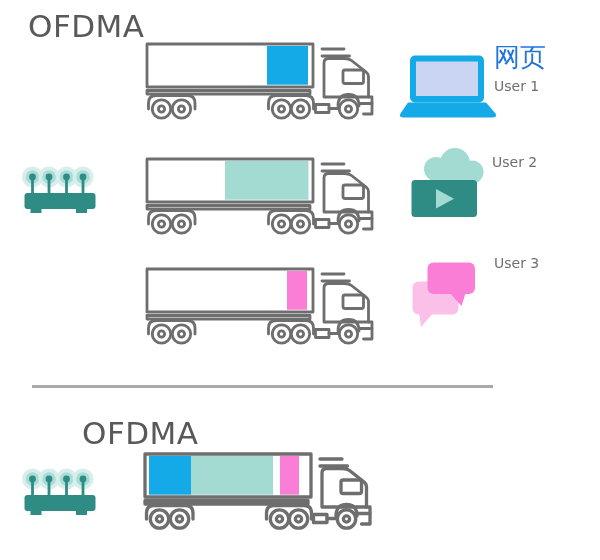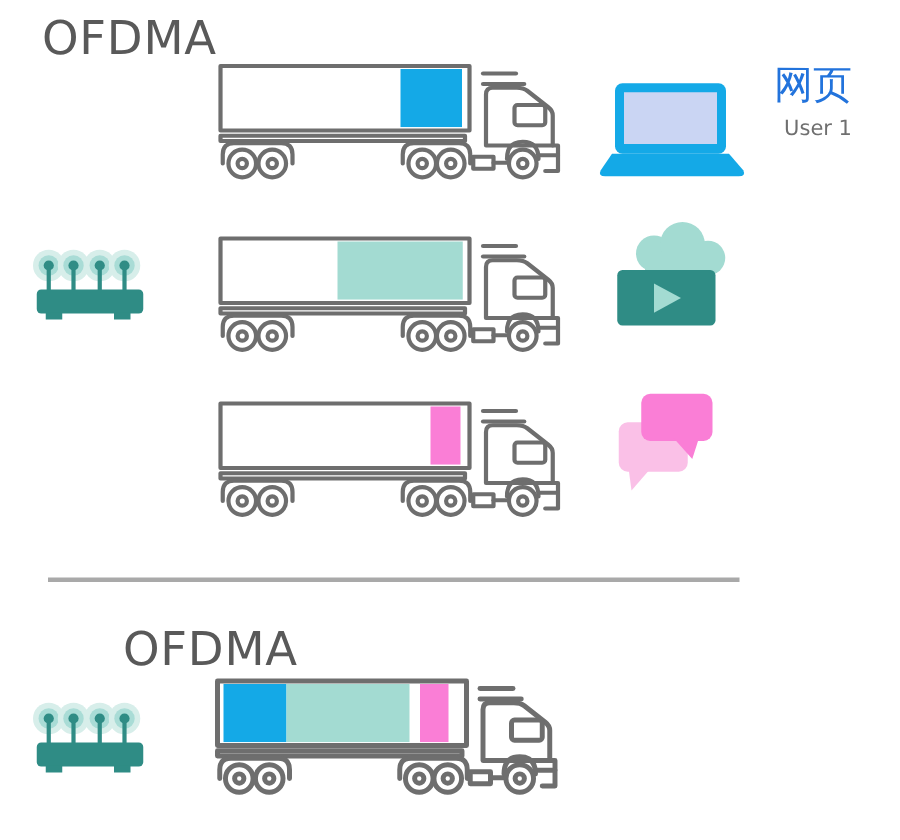--- a/index.html
+++ b/index.html
@@ -24,21 +24,21 @@
   .router-mount { width:76px; height:50px; }
   .router-mount svg { display:block; width:100%; height:100%; }
   #router1 { left:22px; top:165px; }
   #router2 { left:22px; top:467px; }
 
   .user-icon svg { display:block; width:100%; height:100%; }
   #laptop { left:398px; top:55px;  width:100px; height:64px; }
   #video  { left:408px; top:148px; width:92px;  height:72px; }
   #chat   { left:408px; top:260px; width:80px;  height:70px; }
 
-  .label-col { width:74px; text-align:right; }
+  .label-col { width:74px; text-align:left; }
   .service { font-size:26px; line-height:1.1; color:var(--label-blue); }
   .uname   { font-size:14px; margin-top:6px; white-space:nowrap; color:var(--user-text-gray); }
   #labels1 { left:494px; top:43px; }
   #labels2 { left:492px; top:148px; }
   #labels3 { left:494px; top:249px; }
 
   #divider { left:32px; top:385px; width:461px; height:2.5px; background:var(--divider-gray); }
 </style>
 </head>
 <body>
@@ -205,35 +205,37 @@
       <circle cx="28" cy="21" r="12"></circle>
       <circle cx="47" cy="15" r="15"></circle>
       <circle cx="64" cy="24" r="11.5"></circle>
       <rect x="22" y="20" width="48" height="14"></rect>
     </g>
     <rect x="3.5" y="32" width="65.5" height="37" rx="3.5" fill="var(--router-teal)"></rect>
     <polygon points="28,41 28,60.5 46,50.7" fill="var(--user2-teal)"></polygon>
   </svg>
 </div>
 <div class="abs label-col" id="labels2">
+  <div class="uname">User 2</div>
 </div>
 
 <div class="abs user-icon" id="chat">
   <svg viewBox="0 0 80 70">
     <g fill="var(--chat-light-pink)">
       <rect x="4.5" y="21.5" width="46" height="33" rx="6"></rect>
       <polygon points="11,52 26,52 13,67"></polygon>
     </g>
     <g fill="var(--user3-pink)">
       <rect x="19.5" y="2.5" width="47.5" height="31.5" rx="6"></rect>
       <polygon points="41,32 58,32 53.5,46"></polygon>
     </g>
   </svg>
 </div>
 <div class="abs label-col" id="labels3">
+  <div class="uname">User 3</div>
 </div>
 
 <div class="abs" id="divider"></div>
 
 <div class="abs title" id="title-ofdma">OFDMA</div>
 <div class="abs router-mount" id="router2">
     <svg viewBox="0 0 76 50">
     <g>
       <circle cx="10.5" cy="12" r="10.5" fill="var(--halo-outer)"></circle>
         <circle cx="10.5" cy="12" r="6.8" fill="var(--halo-inner)"></circle>

